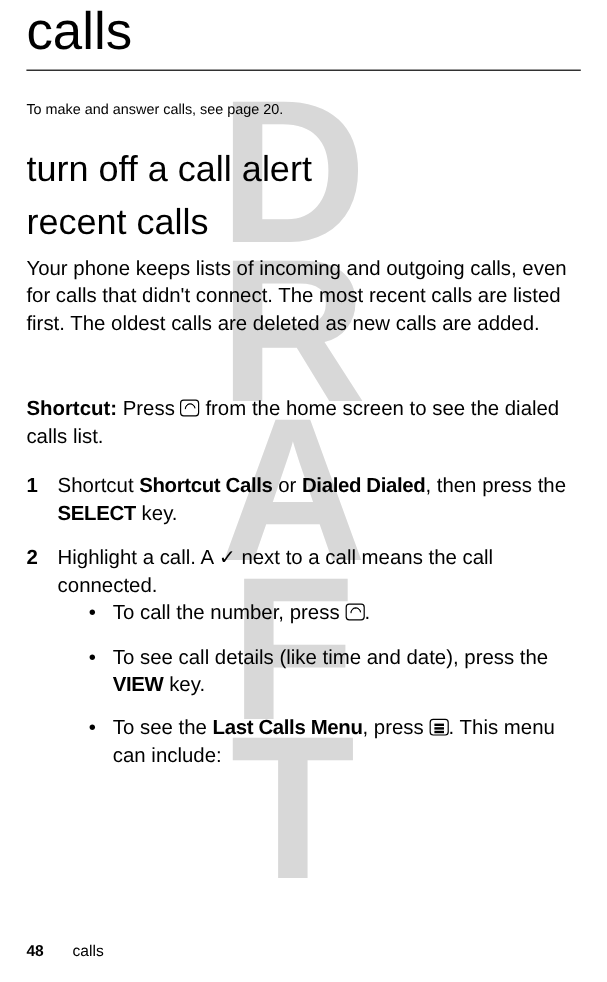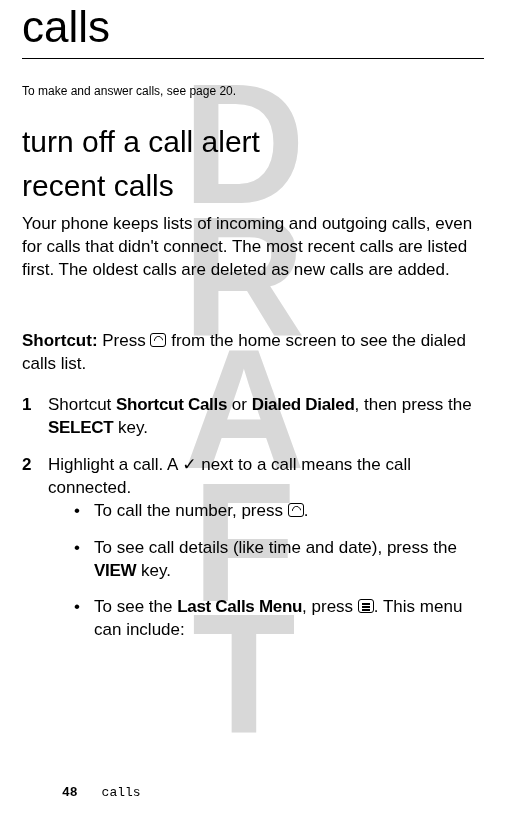--- a/index.html
+++ b/index.html
@@ -156,22 +156,21 @@
       box-shadow: 0 3px 0 #000, 0 6px 0 #000;
     }
     .check {
       font-family: Arial, sans-serif;
     }
     .footer {
       position: absolute;
       bottom: 18px;
       left: 22px;
       font-size: 13px;
-      font-family: Liberation Mono, monospace;
-      margin-left: 40px;
+      font-family: Liberation Sans, sans-serif;
     }
     .footer .pg {
       font-weight: bold;
       margin-right: 24px;
     }
   </style>
 </head>
 <body>
 
 <div class="watermark">

